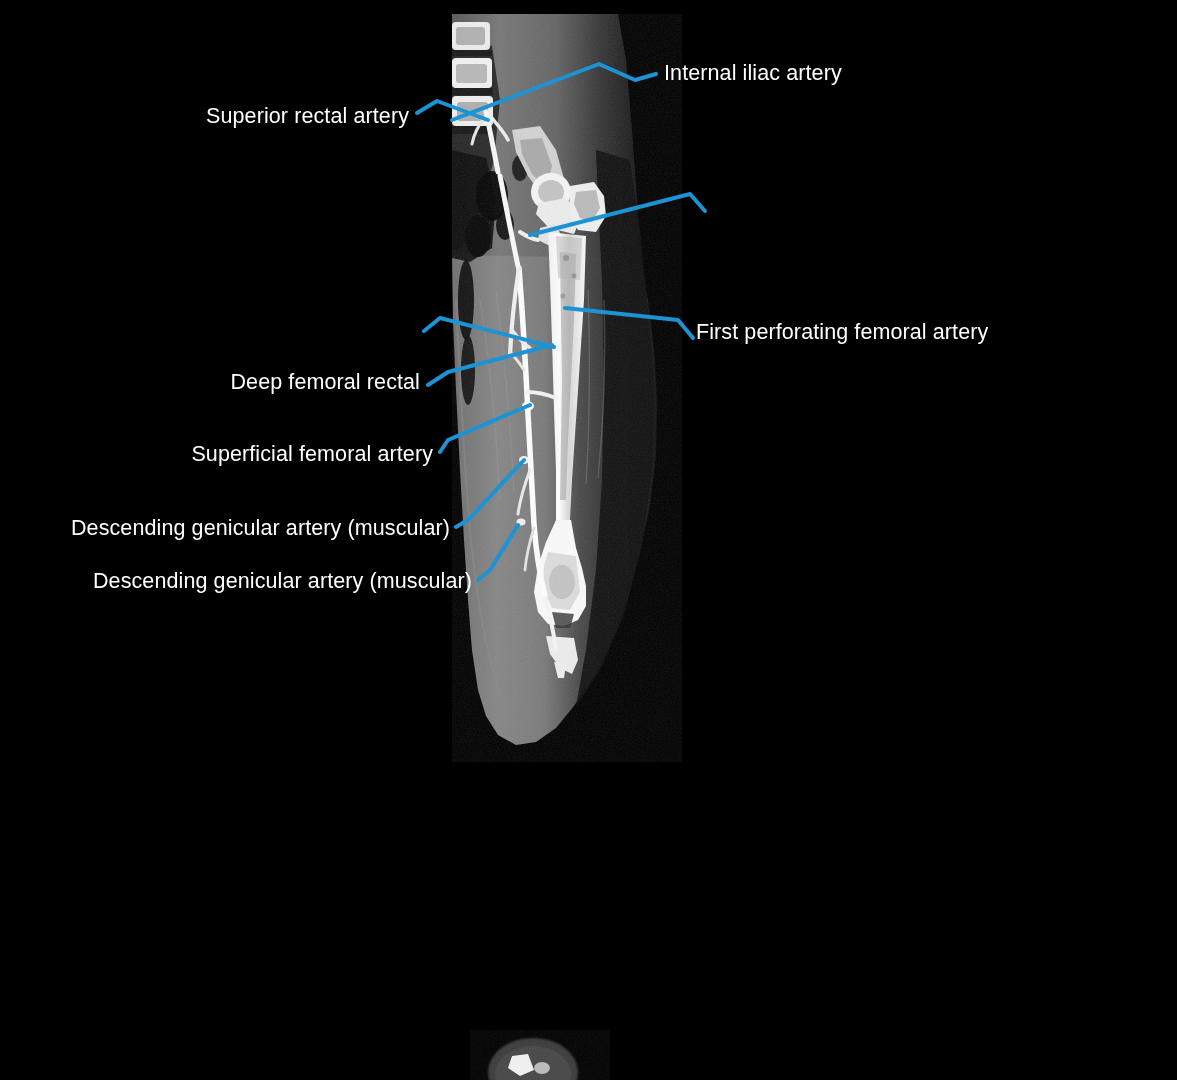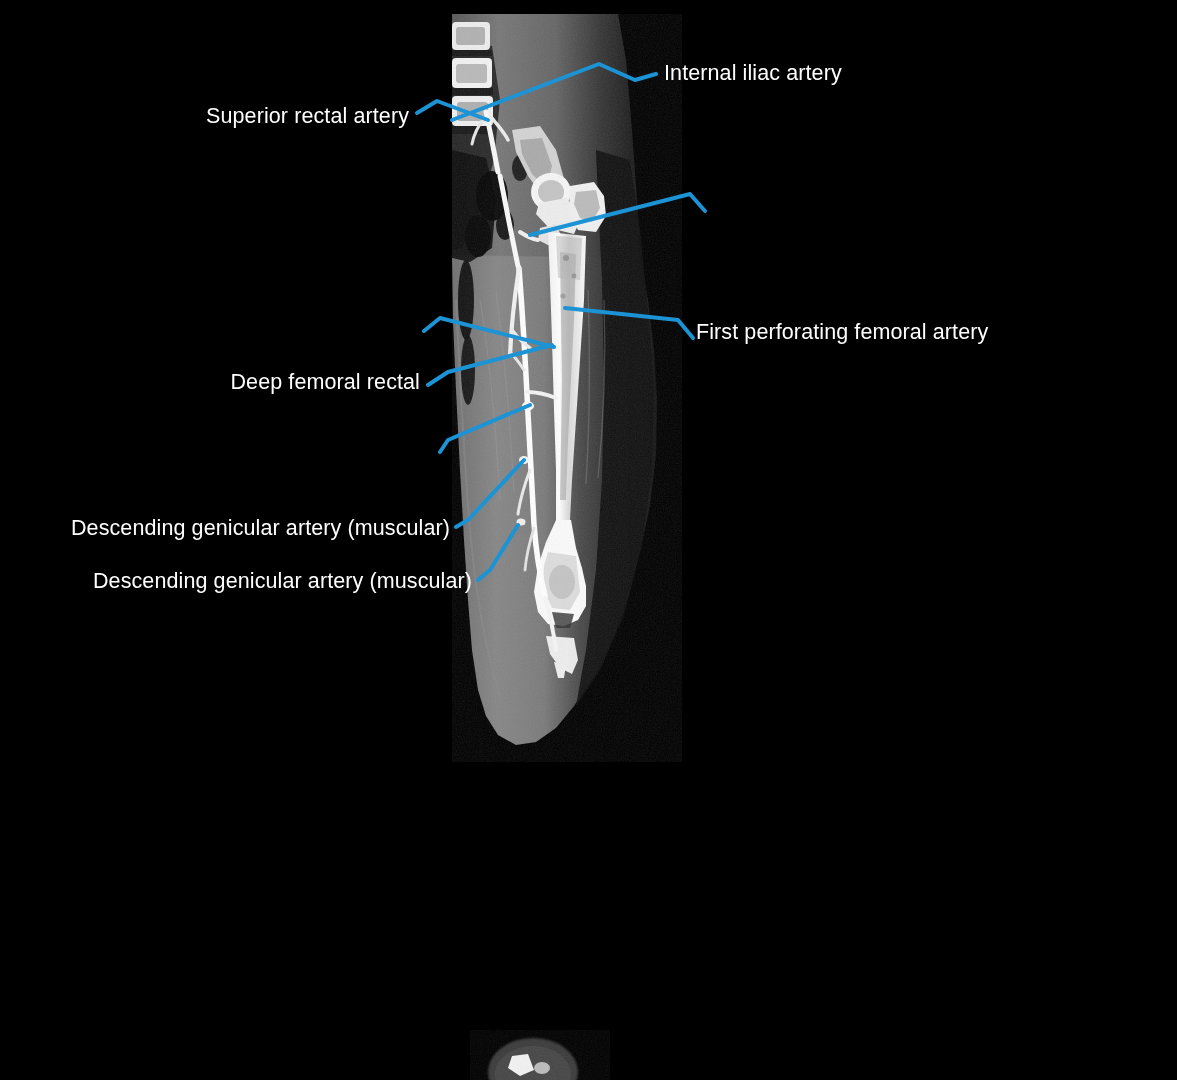--- a/index.html
+++ b/index.html
@@ -269,18 +269,19 @@
   <div class="label right-anchored" id="lbl-0" style="left: 664px; top: 74px;">Internal iliac artery</div>
 
   <div class="label left-anchored" id="lbl-1" style="left: 409px; top: 117px;">Superior rectal artery</div>
 
 
   <div class="label right-anchored" id="lbl-3" style="left: 664px; top: 333px; margin-left: 32px;">First perforating femoral artery</div>
 
 
   <div class="label left-anchored" id="lbl-5" style="left: 420px; top: 383px;">Deep femoral rectal</div>
 
+  <div class="label left-anchored" id="lbl-6" style="left: 433px; top: 455px;">Superficial femoral artery</div>
 
   <div class="label left-anchored" id="lbl-7" style="left: 450px; top: 529px;">Descending genicular artery (muscular)</div>
 
   <div class="label left-anchored" id="lbl-8" style="left: 472px; top: 582px;">Descending genicular artery (muscular)</div>
 
 </div>
 
 </body></html>

